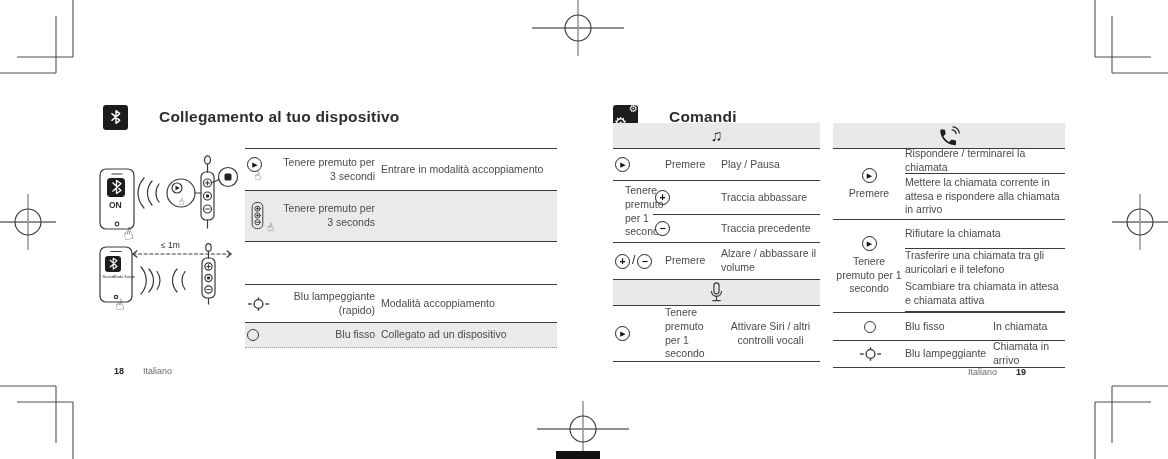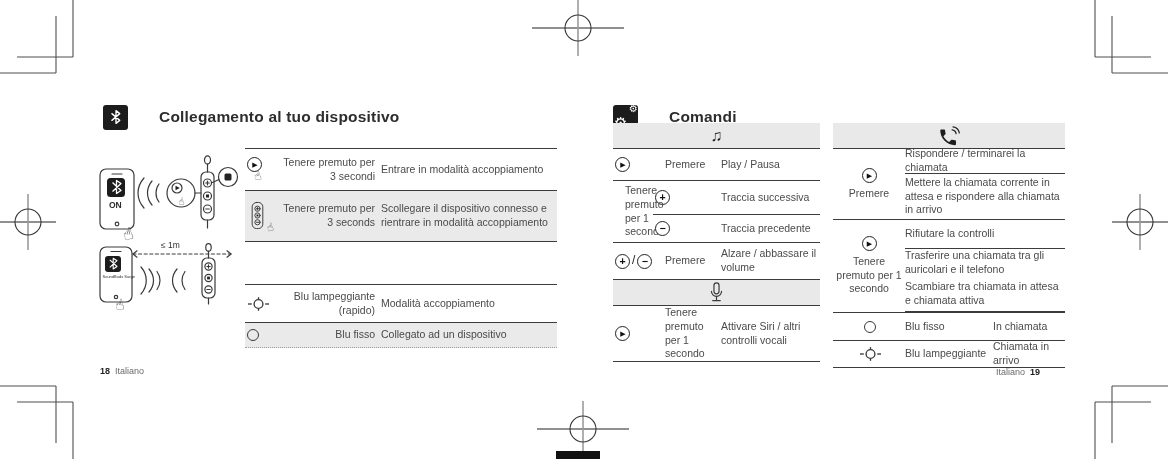--- a/index.html
+++ b/index.html
@@ -61,21 +61,21 @@
   .cgrid .dcell{display:flex;align-items:center;box-sizing:border-box;padding-right:2px;}
   .g1rows{grid-template-rows:25px 45px;}
   .g2rows{grid-template-rows:29px 27px 36px;}
   .span2{grid-row:1/3;}
   .span3{grid-row:1/4;}
   .ledgrid{display:grid;grid-template-columns:72px 88px 1fr;border-bottom:1px solid #3c3c3c;box-sizing:border-box;}
   .ledgrid .gc{display:flex;align-items:center;box-sizing:border-box;}
   .ledgrid .ic{justify-content:center;}
   
   .pfoot{position:absolute;font-size:9px;color:#6a6a6a;}
-  .pfoot b{color:#1e1e1e;font-weight:700;margin:0 5px;}
+  .pfoot b{color:#1e1e1e;font-weight:700;margin:0 19px;}
   
   .illus{position:absolute;left:85px;top:152px;}
   .illus text{font-family:"Liberation Sans","DejaVu Sans",sans-serif;fill:#2d2d2d;}
 </style>
 </head>
 <body>
 
 <div class="canvas">
 
   <svg class="marks" width="1168" height="459">
@@ -234,21 +234,20 @@
                 <line x1="10.5" y1="6.8" x2="10.5" y2="9.2"></line>
               <circle cx="10.5" cy="15" r="2.7"></circle>
                 <rect x="9.5" y="14" width="2" height="2" fill="#222" stroke="none"></rect>
               <circle cx="10.5" cy="22" r="2.7"></circle>
                 <line x1="9.3" y1="22" x2="11.7" y2="22"></line>
             </svg>
             <span class="hand">☝</span>
           </span>
         </div>
         <div class="c-act">Tenere premuto per 3 seconds</div>
-        <div class="c-res">Scollegare il dispositivo connesso e rientrare in modalità accoppiamento</div>
       </div>
     </div>
 
     <div class="tbl" style="left:245px;top:284px;width:312px;">
       <div class="row h38">
         <div class="c-icon">
           <svg class="led-blink" width="23" height="16" viewBox="0 0 24 16">
             <circle cx="12" cy="8" r="4.6"></circle>
             <line x1="1" y1="8" x2="5" y2="8"></line>
               <line x1="19" y1="8" x2="23" y2="8"></line>
@@ -294,21 +293,21 @@
             </span>
           </div>
         <div class="m-act">Premere</div>
         <div class="m-res">Play / Pausa</div>
       </div>
       <div class="mgrid">
         <div class="gc ic bb">
             <span class="circ sym">+</span>
           </div>
         <div class="gc merge">Tenere premuto per 1 secondo</div>
-        <div class="gc res bb">Traccia successiva</div>
+        <div class="gc res bb">Traccia abbassare</div>
         <div class="gc ic">
             <span class="circ sym">−</span>
           </div>
         <div class="gc res">Traccia precedente</div>
       </div>
       <div class="row h37">
         <div class="m-icon">
           <span class="circ sym">+</span>
             <span class="slash">/</span>
             <span class="circ sym">−</span>
@@ -324,21 +323,21 @@
           <line x1="5.5" y1="22" x2="14.5" y2="22"></line>
         </svg>
       </div>
       <div class="row h56">
         <div class="m-icon">
             <span class="circ">
               <span class="tri">▶</span>
             </span>
           </div>
         <div class="v-act">Tenere premuto per 1 secondo</div>
-        <div class="m-res" style="padding-left:0;">Attivare Siri / altri controlli vocali</div>
+        <div class="m-res" style="padding-left:0;text-align:center;">Attivare Siri / altri controlli vocali</div>
       </div>
     </div>
 
     <div class="tbl" style="left:833px;top:123px;width:232px;border-top:none;">
       <div class="bar">
         <svg width="24" height="21" viewBox="0 0 26 24">
           <path fill="#1e1e1e" d="M6.62 12.79c1.44 2.83 3.76 5.14 6.59 6.59l2.2-2.21c.27-.27.67-.36 1.02-.24 1.12.37 2.33.57 3.57.57.55 0 1 .45 1 1V22c0 .55-.45 1-1 1-9.39 0-17-7.61-17-17 0-.55.45-1 1-1h3.5c.55 0 1 .45 1 1 0 1.25.2 2.45.57 3.57.11.35.03.74-.25 1.02l-2.2 2.2z"></path>
           <path fill="none" stroke="#1e1e1e" stroke-width="1.4" stroke-linecap="round" d="M16.5 5.5 a5 5 0 0 1 4.6 4.3"></path>
           <path fill="none" stroke="#1e1e1e" stroke-width="1.4" stroke-linecap="round" d="M17.6 2.2 a8.5 8.5 0 0 1 7.2 6.8"></path>
         </svg>
@@ -353,21 +352,21 @@
         <div class="dcell" style="border-bottom:1px solid #3c3c3c;">Rispondere / terminarei la chiamata</div>
         <div class="dcell">Mettere la chiamata corrente in attesa e rispondere alla chiamata in arrivo</div>
       </div>
       <div class="cgrid g2rows">
         <div class="lcell span3">
           <span class="circ">
               <span class="tri">▶</span>
             </span>
           <span>Tenere premuto per 1 secondo</span>
         </div>
-        <div class="dcell" style="border-bottom:1px solid #3c3c3c;">Rifiutare la controlli</div>
+        <div class="dcell" style="border-bottom:1px solid #3c3c3c;">Rifiutare la chiamata</div>
         <div class="dcell">Trasferire una chiamata tra gli auricolari e il telefono</div>
         <div class="dcell" style="border-bottom:1px solid #3c3c3c;">Scambiare tra chiamata in attesa e chiamata attiva</div>
       </div>
       <div class="ledgrid" style="grid-template-rows:27px;">
         <div class="gc ic">
             <span class="led-solid"></span>
           </div>
         <div class="gc">Blu fisso</div>
         <div class="gc">In chiamata</div>
       </div>

